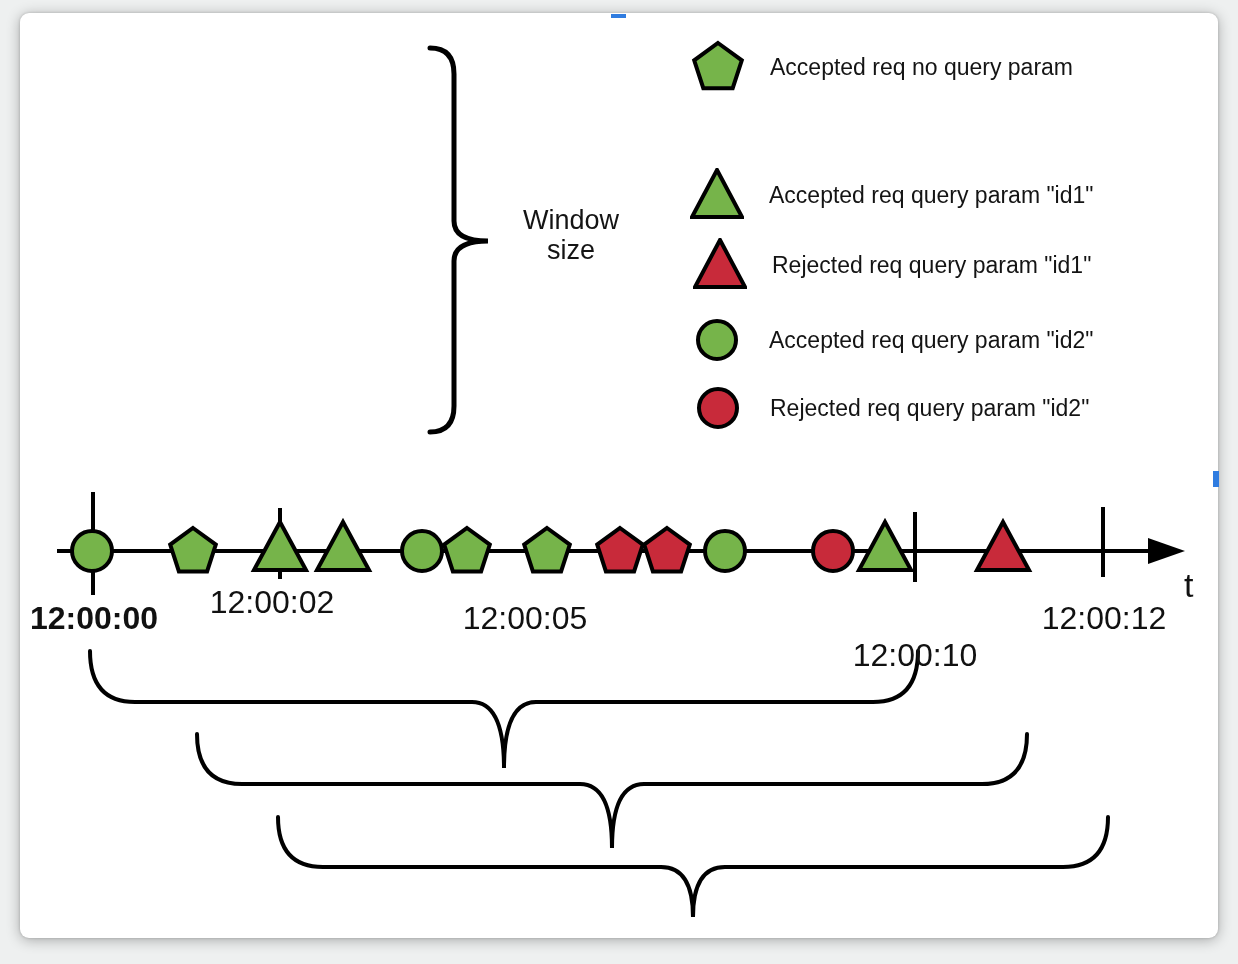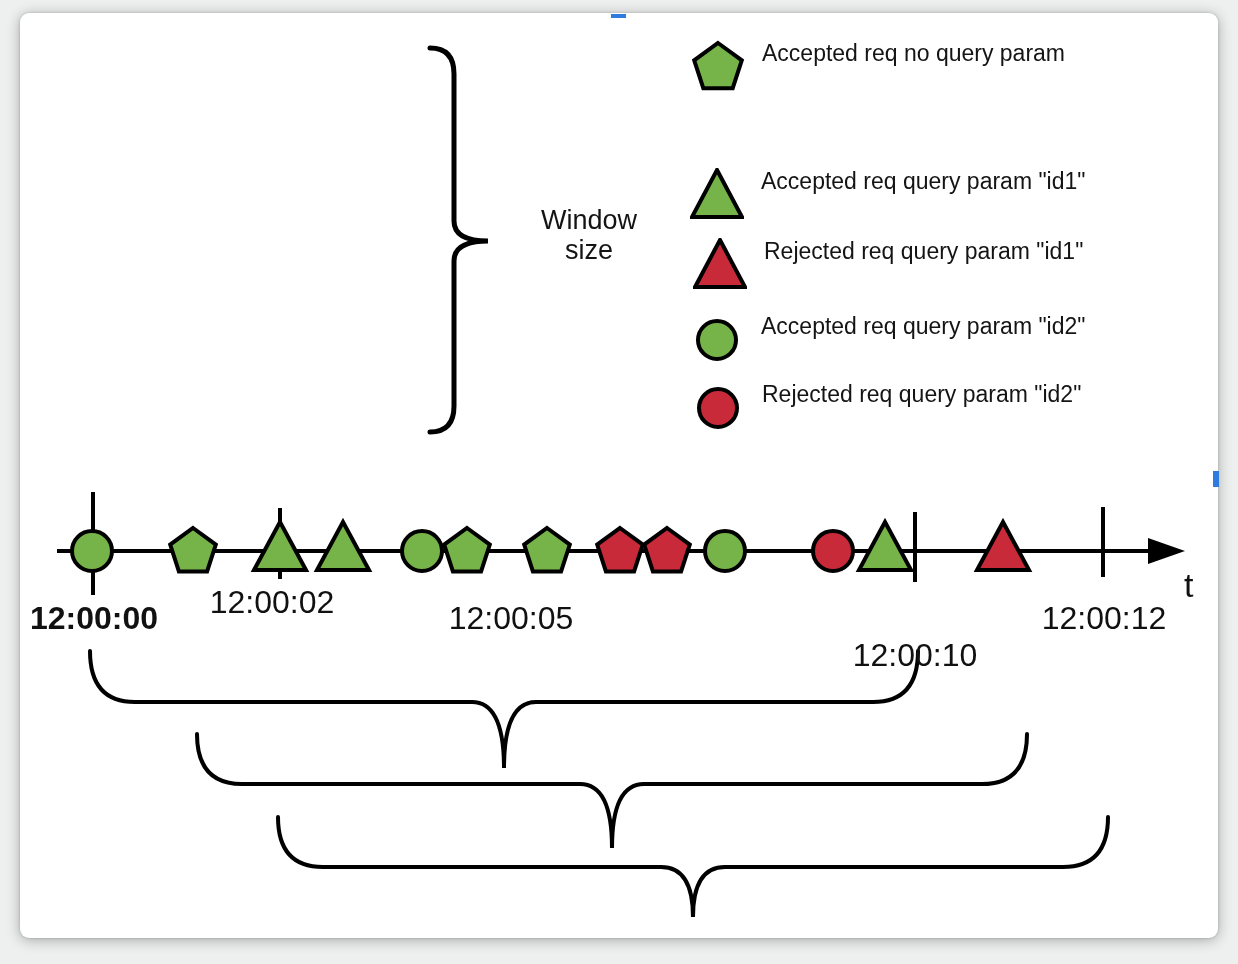--- a/index.html
+++ b/index.html
@@ -1,21 +1,21 @@
 <!DOCTYPE html>
 <html><head>
 <meta charset="utf-8">
 <style>
   html,body{margin:0;padding:0;width:1238px;height:964px;background:#eef0f0;overflow:hidden;
             font-family:"Liberation Sans",sans-serif;}
   #stage{position:relative;width:1238px;height:964px;}
   .card{position:absolute;left:20px;top:13px;width:1198px;height:925px;background:#ffffff;
         border-radius:9px;box-shadow:0 2px 14px rgba(0,0,0,.30),0 0 3px rgba(0,0,0,.18);}
   #dsvg{position:absolute;left:0;top:0;width:1238px;height:964px;}
-  .legend-row{position:absolute;display:flex;height:54px;}
+  .legend-row{position:absolute;display:flex;align-items:center;height:54px;gap:8px;}
   .legend-icon{width:54px;height:54px;flex:0 0 54px;}
   .legend-label{margin-left:17px;font-size:23px;color:#141414;white-space:nowrap;}
   .time-label{position:absolute;transform:translateX(-50%);font-size:32px;color:#111;white-space:nowrap;}
   .t-label{position:absolute;font-size:34px;color:#111;}
   .window-label{position:absolute;transform:translateX(-50%);font-size:27px;color:#141414;
                 text-align:center;white-space:pre-line;line-height:1.12;}
   .sel-mark{position:absolute;}
   .sel-top{left:611px;top:14px;width:15px;height:4px;}
   .sel-right{left:1213px;top:471px;width:6px;height:16px;}
 </style>
@@ -75,26 +75,26 @@
       </svg>
     <span class="legend-label">Accepted req query param "id2"</span>
   </div>
   <div class="legend-row" style="left: 691px; top: 381px;">
     <svg class="legend-icon">
         <circle cx="27" cy="27" r="19" fill="#C82A3A" stroke="#000000" stroke-width="4"></circle>
       </svg>
     <span class="legend-label">Rejected req query param "id2"</span>
   </div>
 
-  <div class="window-label" style="position: absolute; left: 589px; top: 205px;">Window
+  <div class="window-label" style="position: absolute; left: 571px; top: 205px;">Window
 size</div>
 
   <div class="time-label" style="position: absolute; left: 94px; top: 600px; font-weight: bold;">12:00:00</div>
   <div class="time-label" style="position: absolute; left: 272px; top: 584px;">12:00:02</div>
-  <div class="time-label" style="position: absolute; left: 511px; top: 600px;">12:00:05</div>
+  <div class="time-label" style="position: absolute; left: 525px; top: 600px;">12:00:05</div>
   <div class="time-label" style="position: absolute; left: 915px; top: 600px; margin-top: 37px;">12:00:10</div>
   <div class="time-label" style="position: absolute; left: 1104px; top: 600px;">12:00:12</div>
 
   <div class="t-label" style="position: absolute; left: 1184px; top: 566px;">t</div>
 
   <div class="sel-mark sel-top" style="background: rgb(47, 124, 224);"></div>
   <div class="sel-mark sel-right" style="background: rgb(47, 124, 224);"></div>
 </div>
 
 </body></html>

